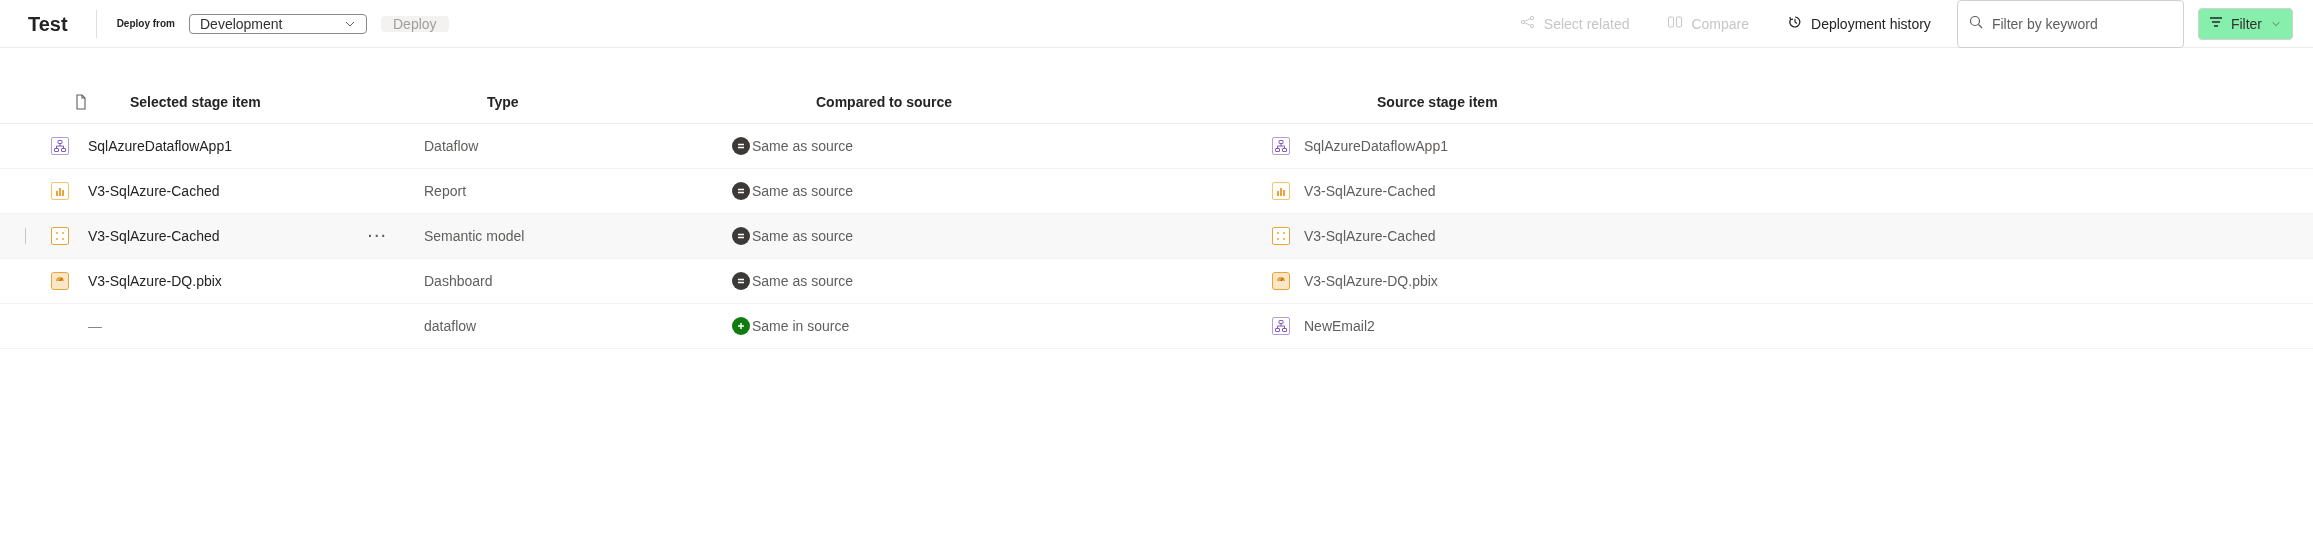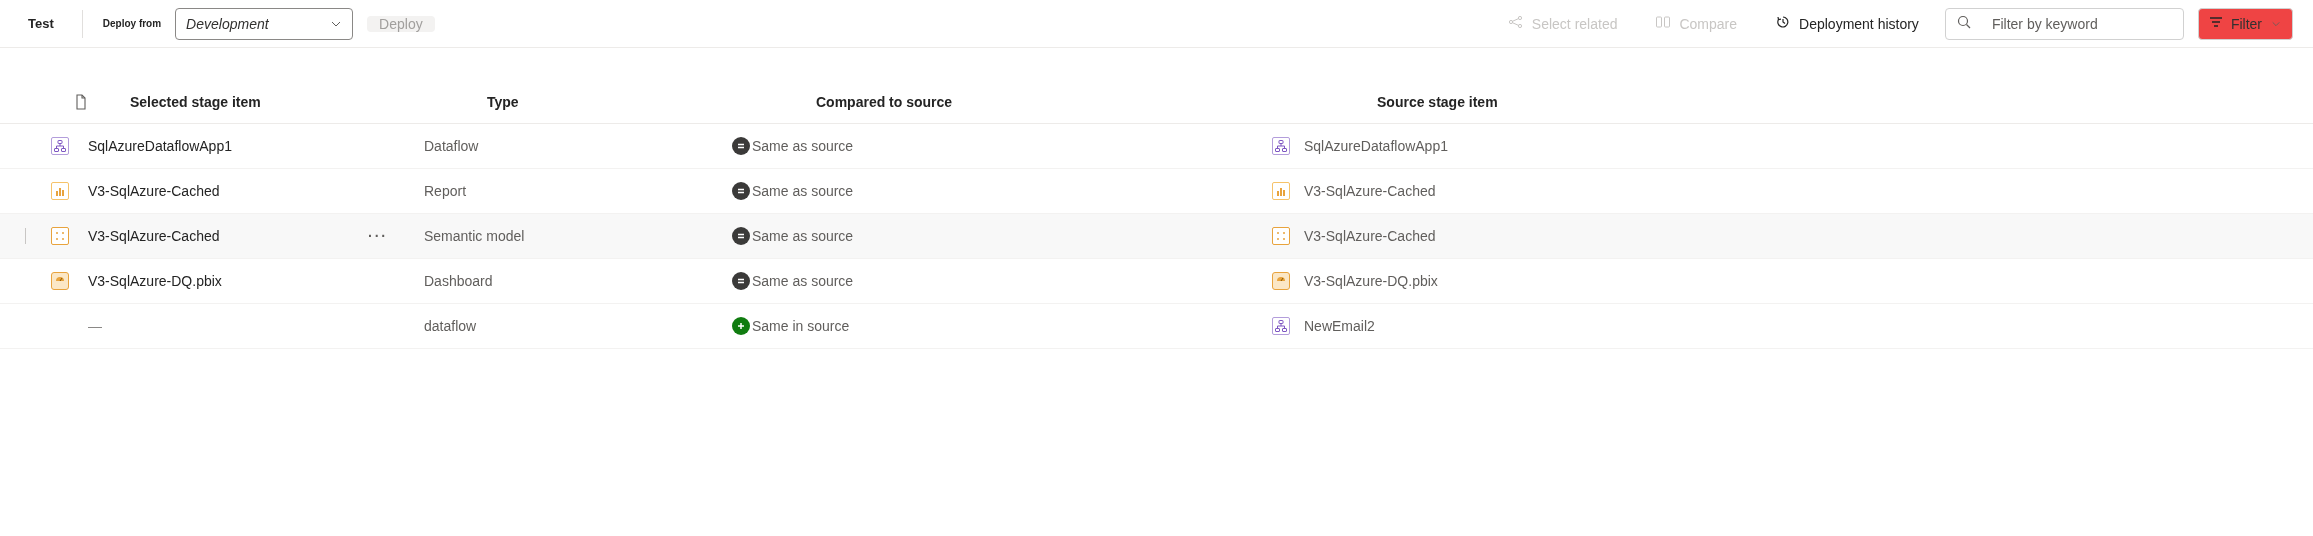--- a/index.html
+++ b/index.html
@@ -12,46 +12,45 @@
     }
     .toolbar {
       display: flex;
       align-items: center;
       height: 48px;
       padding: 0 20px 0 28px;
       border-bottom: 1px solid #edebe9;
       gap: 14px;
     }
     .page-title {
-      font-size: 13px;
+      font-size: 20px;
       font-weight: 600;
       color: #242424;
       padding-right: 28px;
       margin-right: 6px;
       border-right: 1px solid #e1dfdd;
       line-height: 28px;
     }
     .deploy-from-label {
       font-size: 10px;
       font-weight: 600;
       color: #242424;
     }
     .select-wrap {
       position: relative;
       display: flex;
       align-items: center;
-      height: 32px;
+      height: 20px;
       min-width: 178px;
       border: 1px solid #8a8886;
       border-radius: 4px;
       padding: 0 10px;
       background: #fff;
       justify-content: space-between;
       cursor: pointer;
-      font-style: italic;
     }
     .select-value { color: #323130; }
     .chev { width: 12px; height: 12px; display: inline-flex; align-items: center; justify-content: center; }
     .btn {
       display: inline-flex;
       align-items: center;
       gap: 8px;
       height: 16px;
       padding: 0 12px;
       border-radius: 4px;
@@ -66,46 +65,46 @@
       background: #f3f2f1;
       color: #a19f9d;
       cursor: default;
     }
     .spacer { flex: 1; }
     .btn-disabled { color: #c8c6c4; cursor: default; }
     .btn-disabled svg path, .btn-disabled svg rect, .btn-disabled svg circle { stroke: #c8c6c4; }
     .search-box {
       display: flex;
       align-items: center;
-      height: 32px;
+      height: 48px;
       min-width: 182px;
       border: 1px solid #d1d1d1;
       border-radius: 4px;
       padding: 0 10px;
-      gap: 20px;
+      gap: 8px;
       background: #fff;
     }
     .search-box input {
       border: none;
       outline: none;
       font-size: 14px;
       flex: 1;
       color: #323130;
       font-family: inherit;
     }
     .search-box input::placeholder { color: #605e5c; }
     .filter-btn {
       display: flex;
       align-items: center;
       height: 32px;
       border: 1px solid #d1d1d1;
       border-radius: 4px;
       padding: 0 10px;
       gap: 8px;
-      background: #ef4444;
+      background: #86efac;
       cursor: pointer;
     }
     .table-wrap { margin-top: 32px; }
     .thead, .trow {
       display: grid;
       grid-template-columns: 40px 40px 336px 308px 540px 700px;
       align-items: center;
       padding: 0 0 0 0;
       min-height: 45px;
       border-bottom: 1px solid #f3f2f1;

